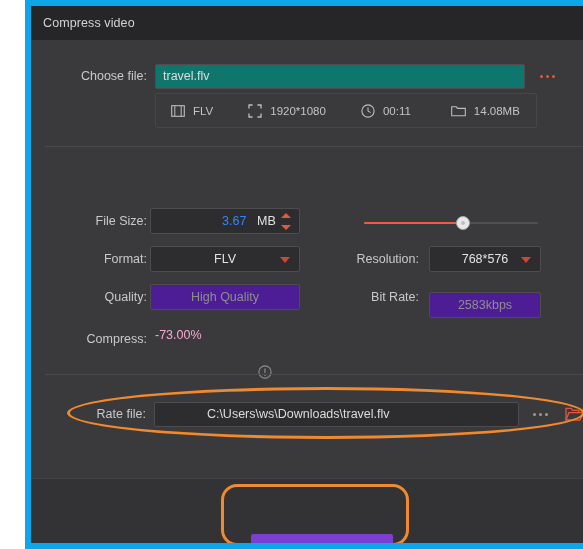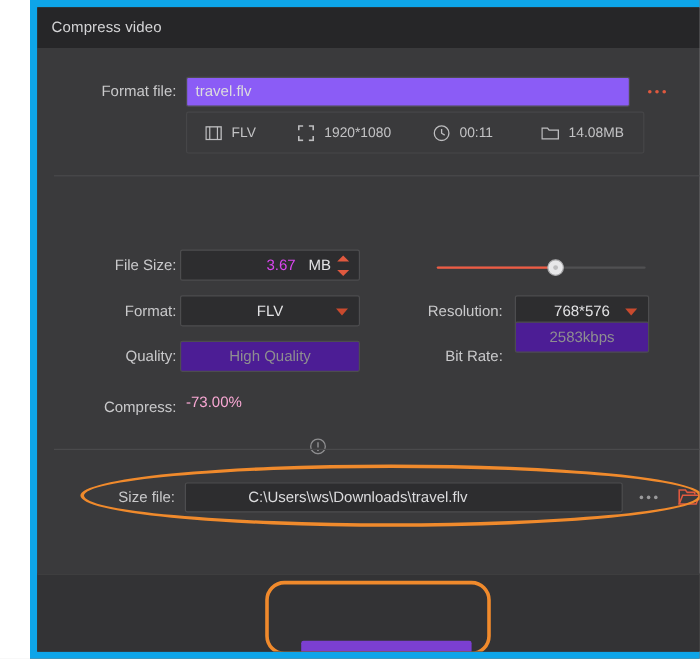--- a/index.html
+++ b/index.html
@@ -83,21 +83,21 @@
     width: 500px;
     height: 26px;
     display: flex;
     align-items: center;
   }
   .choose-row .row-label { width: 72px; }
   .file-input {
     margin-left: 8px;
     width: 370px;
     height: 25px;
-    background: #8b5cf6;
+    background: #0f766e;
     border: 1px solid #4d4d4f;
     border-radius: 2px;
     display: flex;
     align-items: center;
     box-sizing: border-box;
   }
   .file-input span {
     color: #dcdcde;
     font-size: 12.5px;
     padding-left: 7px;
@@ -172,21 +172,21 @@
   }
   .field.disabled {
     background: #4c1d95;
     border-color: #4d4d4f;
   }
   .field .fv { color: #e2e2e4; font-size: 12.5px; }
   .field.disabled .fv { color: #8e8e90; }
 
   
   #fs-field { left: 119px; top: 62px; width: 150px; height: 26px; justify-content: flex-start; }
-  .fs-num { color: #d946ef; font-size: 12.5px; position: absolute; left: 71px; }
+  .fs-num { color: #3b82f6; font-size: 12.5px; position: absolute; left: 71px; }
   .fs-unit { color: #e2e2e4; font-size: 12.5px; position: absolute; left: 106px; }
   .spinner {
     position: absolute;
     right: 8px;
     top: 4px;
     width: 11px;
     height: 17px;
     display: flex;
     flex-direction: column;
     justify-content: space-between;
@@ -201,21 +201,21 @@
   .spinner .dn { border-top: 5px solid #e0593f; }
 
   
   #fmt-field { left: 119px; top: 100px; width: 150px; height: 26px; }
   
   #qual-field { left: 119px; top: 138px; width: 150px; height: 26px; }
 
   
   #res-field { left: 398px; top: 100px; width: 112px; height: 26px; }
   
-  #br-field { left: 398px; top: 122px; width: 112px; height: 26px; }
+  #br-field { left: 398px; top: 146px; width: 112px; height: 26px; }
 
   .caret {
     position: absolute;
     right: 9px;
     width: 0; height: 0;
     border-left: 5.5px solid transparent;
     border-right: 5.5px solid transparent;
     border-top: 6px solid #c94a2e;
   }
 
@@ -371,21 +371,21 @@
       <svg width="16" height="16" viewBox="0 0 16 16">
         <line x1="3" y1="3" x2="13" y2="13" stroke="#e2e2e4" stroke-width="1.6"></line>
         <line x1="13" y1="3" x2="3" y2="13" stroke="#e2e2e4" stroke-width="1.6"></line>
       </svg>
     </div>
   </div>
 
   <div class="body-area">
 
     <div class="choose-row">
-      <div class="row-label">Format file:</div>
+      <div class="row-label">Choose file:</div>
       <div class="file-input">
         <span>travel.flv</span>
       </div>
       <div class="dots-btn">
         <i></i>
           <i></i>
           <i></i>
       </div>
     </div>
 
@@ -477,21 +477,21 @@
           <circle cx="7" cy="7" r="6.1" fill="none" stroke="#8e8e90" stroke-width="1.1"></circle>
           <line x1="7" y1="3.6" x2="7" y2="8" stroke="#8e8e90" stroke-width="1.2"></line>
           <circle cx="7" cy="10.2" r="0.8" fill="#8e8e90"></circle>
         </svg>
       </span>
     </div>
 
     <div class="divider d2"></div>
 
     <div class="save-row">
-      <div class="row-label">Size file:</div>
+      <div class="row-label">Rate file:</div>
       <div class="save-input">
         <span>C:\Users\ws\Downloads\travel.flv</span>
       </div>
       <div class="dots-btn gray">
         <i></i>
           <i></i>
           <i></i>
       </div>
       <div class="folder-btn">
         <svg width="19" height="16" viewBox="0 0 19 16">

